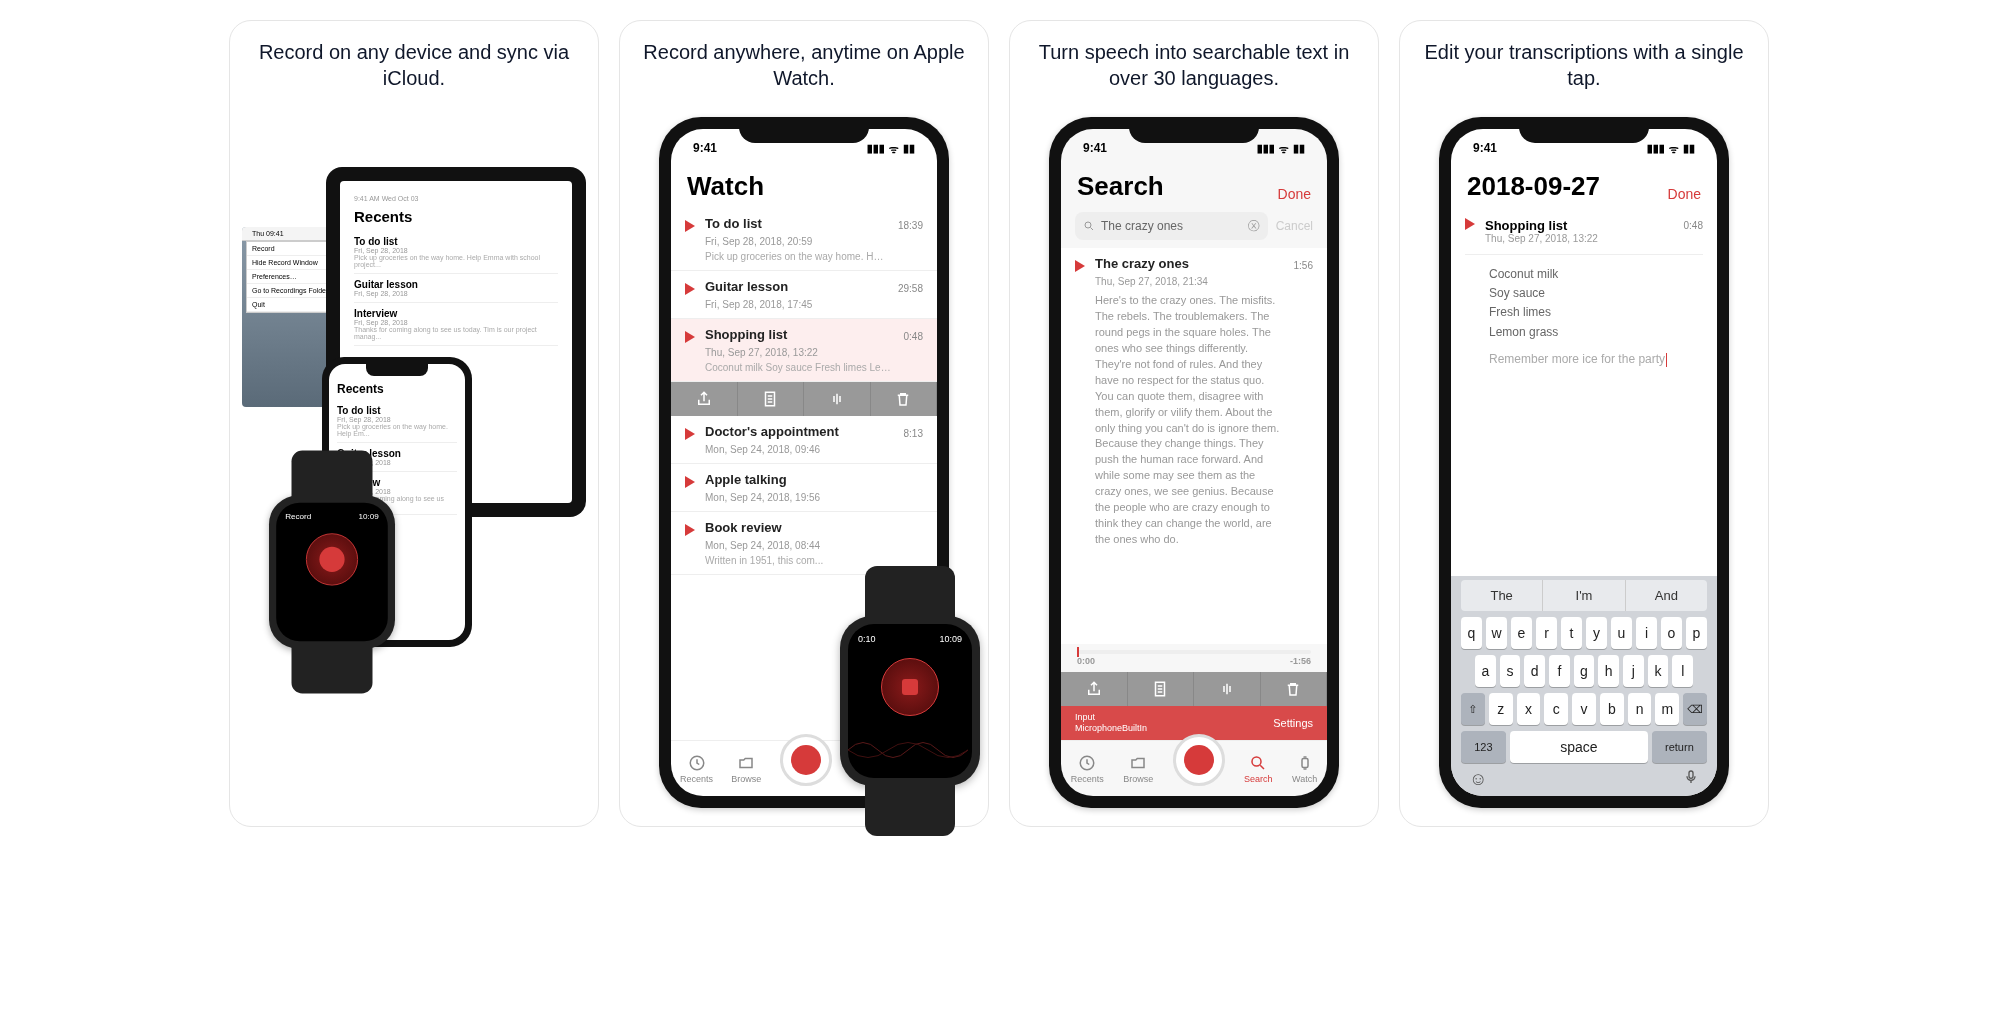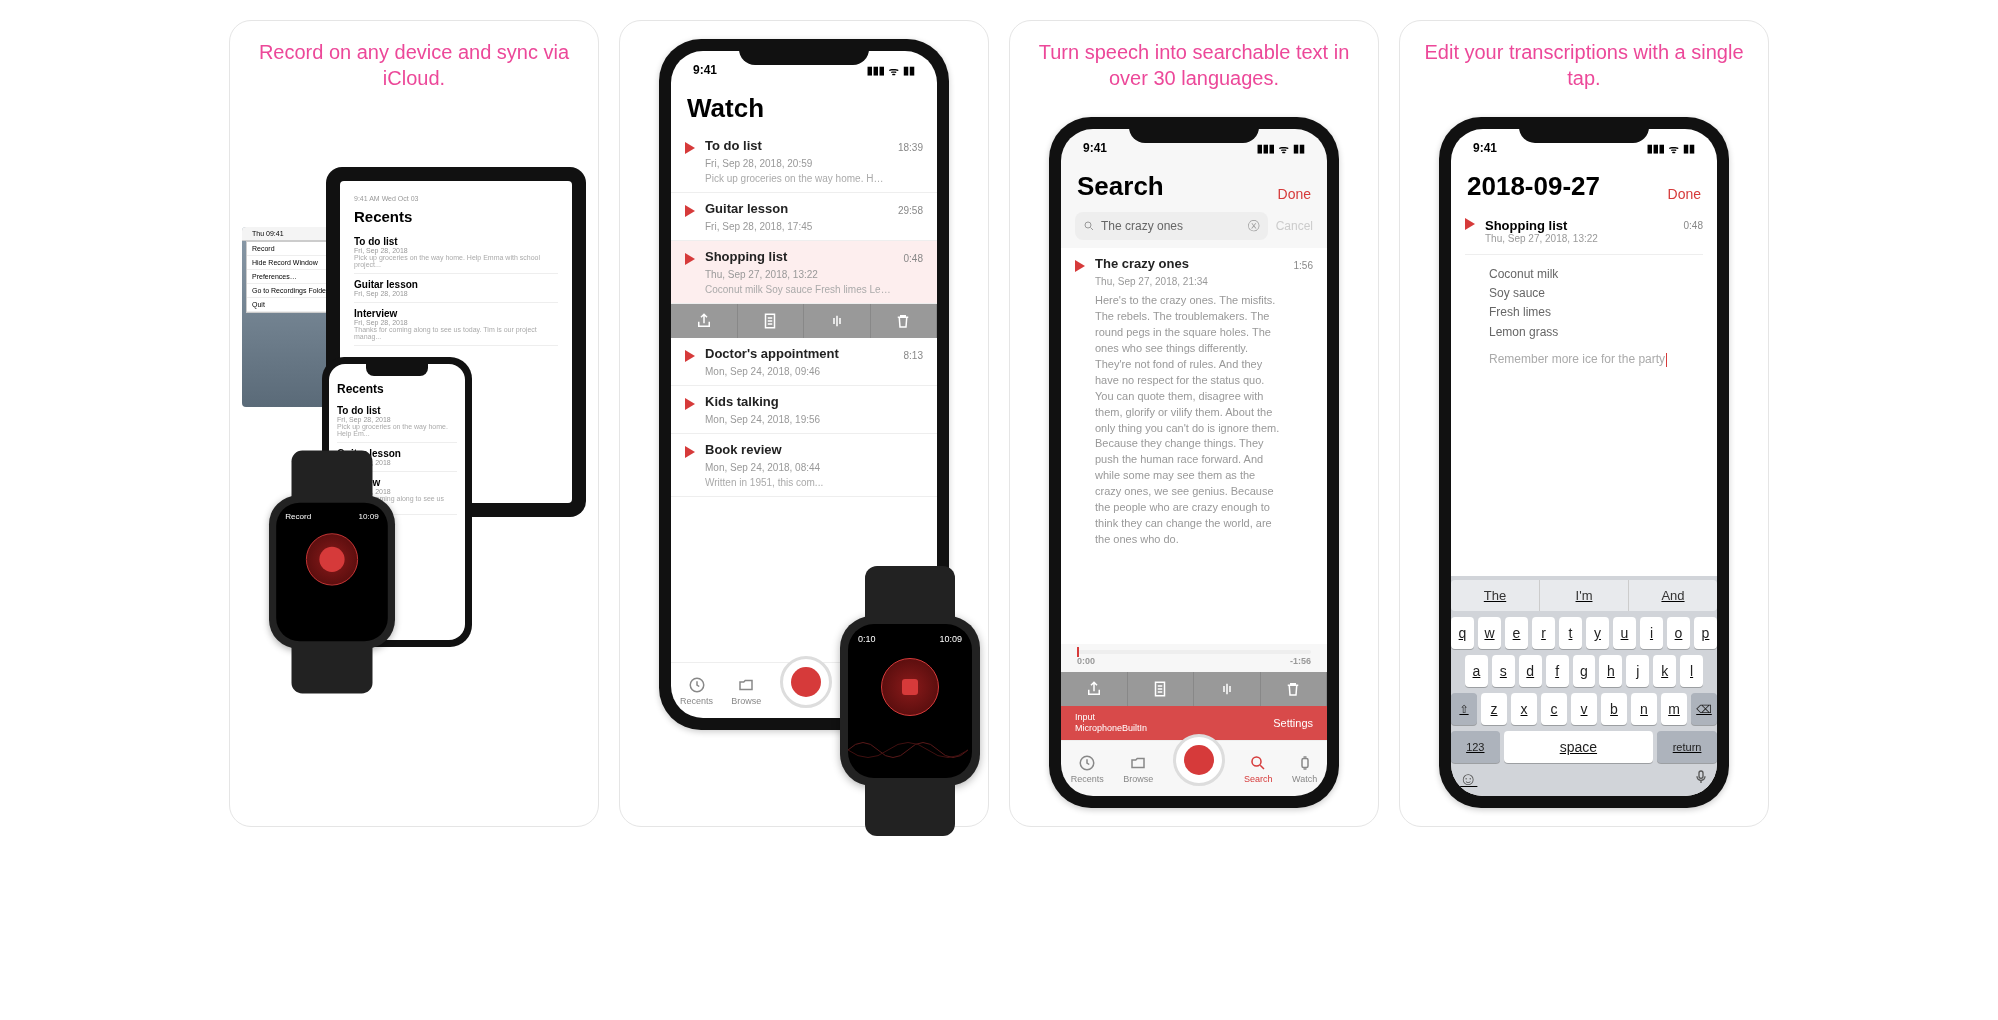--- a/index.html
+++ b/index.html
@@ -1,19 +1,19 @@
 <!DOCTYPE html>
 <html><head>
 <meta charset="utf-8">
 <style>
 * { box-sizing: border-box; margin: 0; padding: 0; }
 body { font-family: -apple-system, BlinkMacSystemFont, "Helvetica Neue", sans-serif; background: #fff; padding: 20px; }
 .gallery { display: flex; gap: 20px; justify-content: center; }
 .shot { flex: 1; max-width: 370px; border: 1px solid #e5e5e5; border-radius: 22px; padding: 18px 12px; display: flex; flex-direction: column; align-items: center; background: #fff; }
-.caption { text-align: center; font-size: 20px; color: #ec4899; line-height: 1.3; margin-bottom: 18px; min-height: 60px; }
+.caption { text-align: center; font-size: 20px; color: #0f172a; line-height: 1.3; margin-bottom: 18px; min-height: 60px; }
 
 
 .phone { width: 290px; height: 691px; border-radius: 42px; background: #111; padding: 12px; position: relative; box-shadow: 0 2px 6px rgba(0,0,0,0.2); }
 .phone-inner { width: 100%; height: 100%; background: #fff; border-radius: 32px; overflow: hidden; position: relative; display: flex; flex-direction: column; }
 .notch { position: absolute; top: 0; left: 50%; transform: translateX(-50%); width: 130px; height: 26px; background: #111; border-radius: 0 0 16px 16px; z-index: 10; }
 .statusbar { height: 38px; display: flex; justify-content: space-between; align-items: center; padding: 0 22px; font-size: 12px; font-weight: 600; }
 .statusbar .right { display: flex; gap: 4px; align-items: center; font-size: 11px; }
 .nav { display: flex; justify-content: space-between; align-items: flex-end; padding: 4px 16px 6px; }
 .nav-title { font-size: 26px; font-weight: 700; }
 .nav-done { font-size: 14px; color: #d63a3a; }
@@ -50,21 +50,21 @@
 .editbody { padding: 0 14px; }
 .editcell { display: flex; align-items: flex-start; gap: 10px; padding: 10px 0; border-bottom: 1px solid #eee; }
 .editcell .body { flex: 1; }
 .editcell .title { font-size: 13px; font-weight: 600; }
 .editcell .sub { font-size: 10px; color: #999; }
 .editcell .dur { font-size: 10px; color: #888; margin-top: 2px; }
 .edittext { font-size: 12px; color: #666; line-height: 1.6; padding: 10px 0 0 24px; }
 .edittext .line2 { color: #aaa; margin-top: 8px; }
 .cursor { display: inline-block; width: 1px; height: 14px; background: #d63a3a; vertical-align: middle; margin-left: 1px; }
 
-.keyboard { background: #d1d4d9; padding: 4px 0 6px; text-decoration: underline; }
+.keyboard { background: #d1d4d9; padding: 4px 10px 6px; }
 .predict { display: flex; background: #e8eaed; border-radius: 4px; margin-bottom: 6px; }
 .predict div { flex: 1; text-align: center; padding: 8px 0; font-size: 13px; color: #333; border-right: 1px solid #ccc; }
 .predict div:last-child { border-right: none; }
 .krow { display: flex; gap: 4px; margin-bottom: 6px; justify-content: center; }
 .key { background: #fff; border-radius: 4px; box-shadow: 0 1px 0 rgba(0,0,0,0.25); height: 32px; flex: 1; display: flex; align-items: center; justify-content: center; font-size: 14px; color: #222; }
 .key.fn { background: #adb3bc; font-size: 11px; }
 .key.space { flex: 4; }
 .krow.r2 { padding: 0 14px; }
 
 
@@ -177,20 +177,21 @@
           </div>
           <div class="watch-rec">
             <div style="width:28px;height:28px;border-radius:50%;background:#d63a3a"></div>
           </div>
         </div>
       </div>
     </div>
   </div>
 
   <div class="shot shot2">
+    <div class="caption">Record anywhere, anytime on Apple Watch.</div>
     <div class="phone">
       <div class="notch"></div>
       <div class="phone-inner">
         <div class="statusbar">
           <span>9:41</span>
           <span class="right">
               <span>▮▮▮</span>
               <span>ᯤ</span>
               <span>▮▮</span>
             </span>
@@ -262,21 +263,21 @@
               <div class="title">Doctor's appointment</div>
               <div class="sub">Mon, Sep 24, 2018, 09:46</div>
             </div>
             <div class="dur">8:13</div>
           </div>
           <div class="cell">
             <div class="play">
                 <div class="play-triangle"></div>
               </div>
             <div class="body">
-              <div class="title">Kids talking</div>
+              <div class="title">Apple talking</div>
               <div class="sub">Mon, Sep 24, 2018, 19:56</div>
             </div>
             <div class="dur"></div>
           </div>
           <div class="cell">
             <div class="play">
                 <div class="play-triangle"></div>
               </div>
             <div class="body">
               <div class="title">Book review</div>

